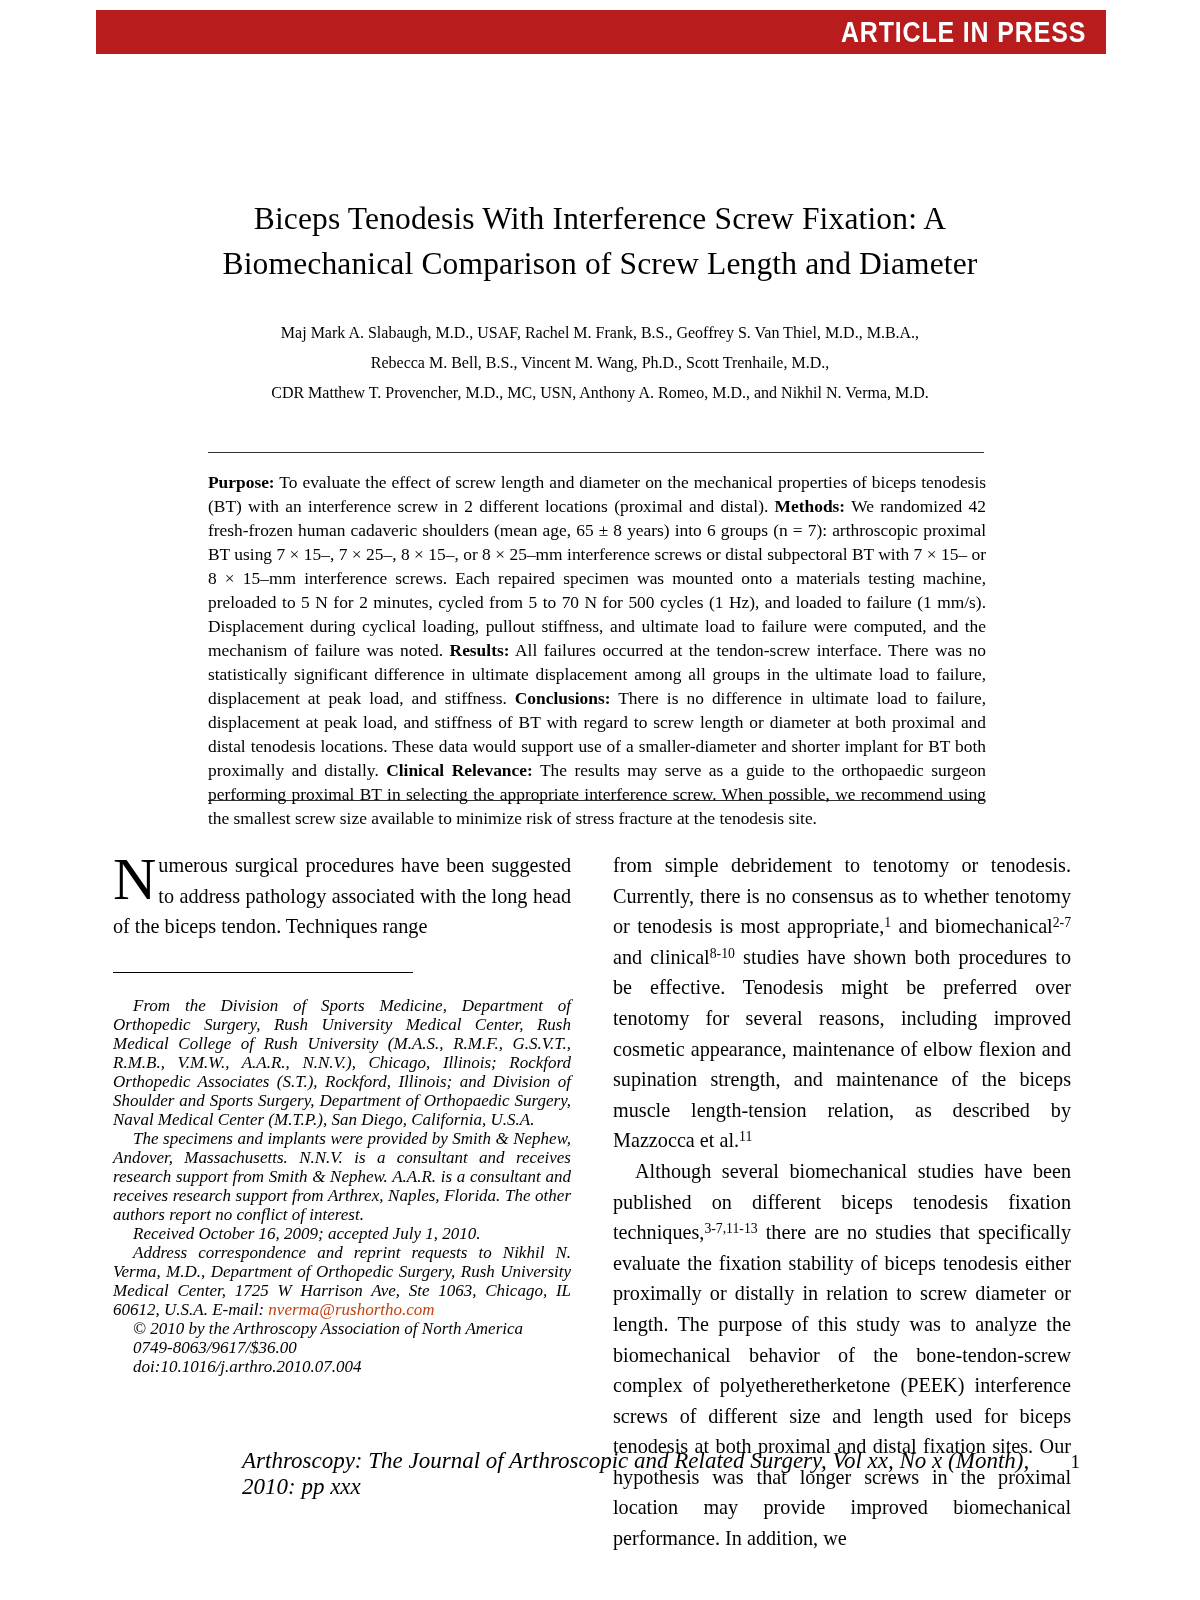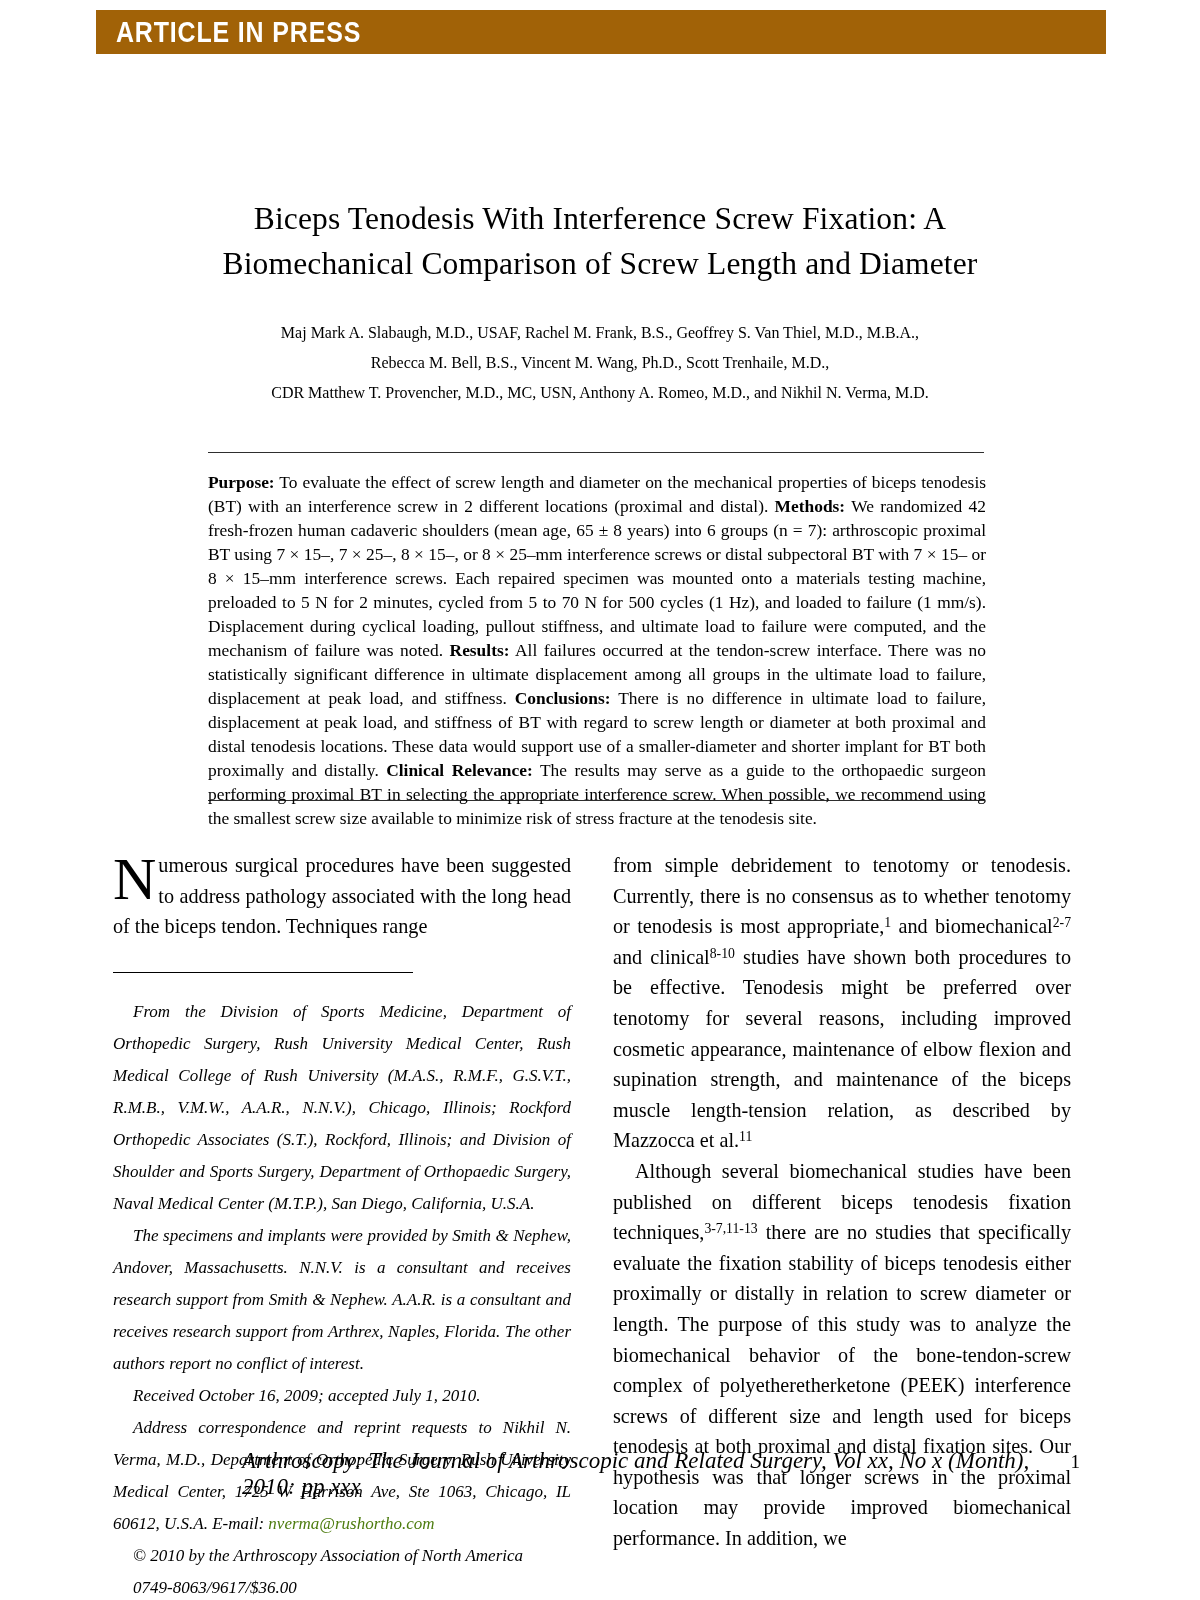--- a/index.html
+++ b/index.html
@@ -23,24 +23,24 @@
     box-sizing: border-box;
   }
 
   
   .press-banner {
     position: absolute;
     left: 96px;
     top: 10px;
     width: 1010px;
     height: 44px;
-    background: #a16207;
+    background: #b91c1c;
     display: flex;
     align-items: center;
-    justify-content: flex-start;
+    justify-content: flex-end;
   }
   .press-banner span {
     font-family: "Liberation Sans", "DejaVu Sans", sans-serif;
     font-weight: bold;
     font-size: 29px;
     letter-spacing: 1.0px;
     color: #ffffff;
     transform: scaleX(0.86);
     transform-origin: center;
   }
@@ -151,28 +151,28 @@
   }
   .footnotes {
     position: absolute;
     left: 113px;
     top: 996px;
     width: 458px;
   }
   .fn-par {
     font-style: italic;
     font-size: 17.0px;
-    line-height: 32px;
+    line-height: 19px;
     text-align: justify;
     text-justify: inter-word;
     margin: 0;
     text-indent: 20px;
   }
   .fn-par.noindent { text-indent: 0; }
-  .fn-email { color: #4d7c0f; }
+  .fn-email { color: #c2410c; }
 
   
   .footer {
     position: absolute;
     left: 242px;
     top: 1448px;
     width: 838px;
     display: flex;
     align-items: baseline;
     justify-content: space-between;

